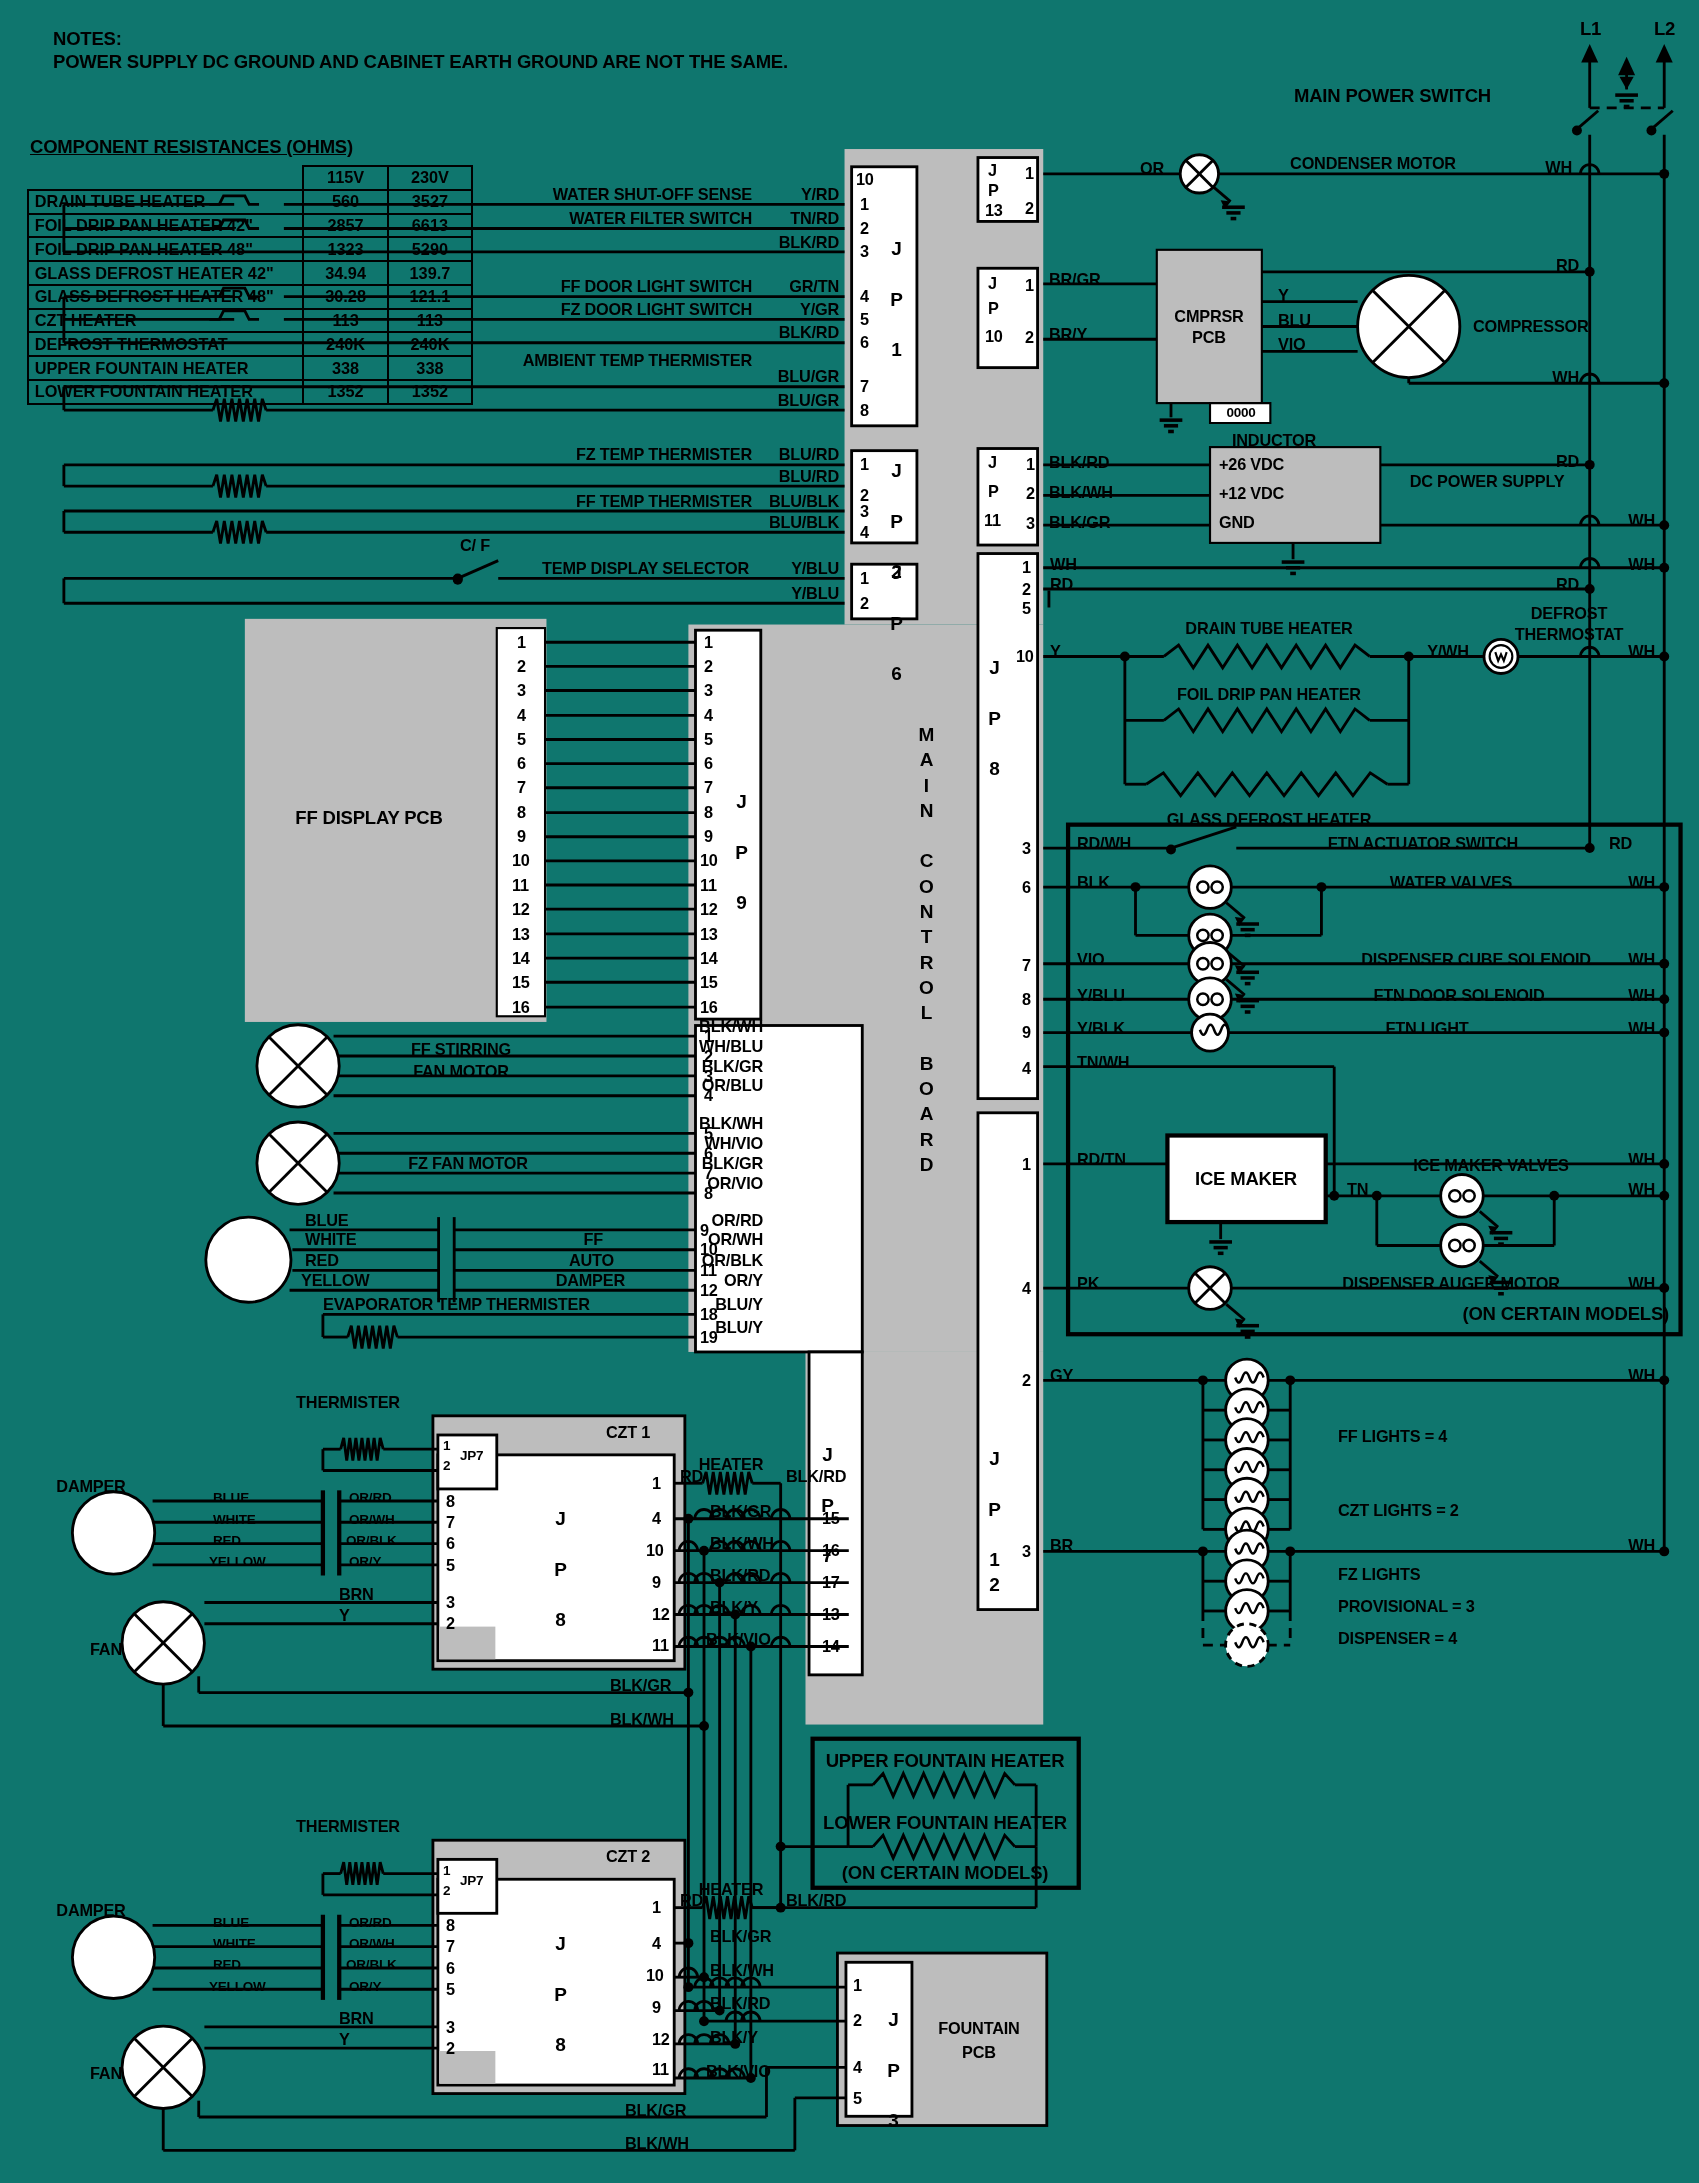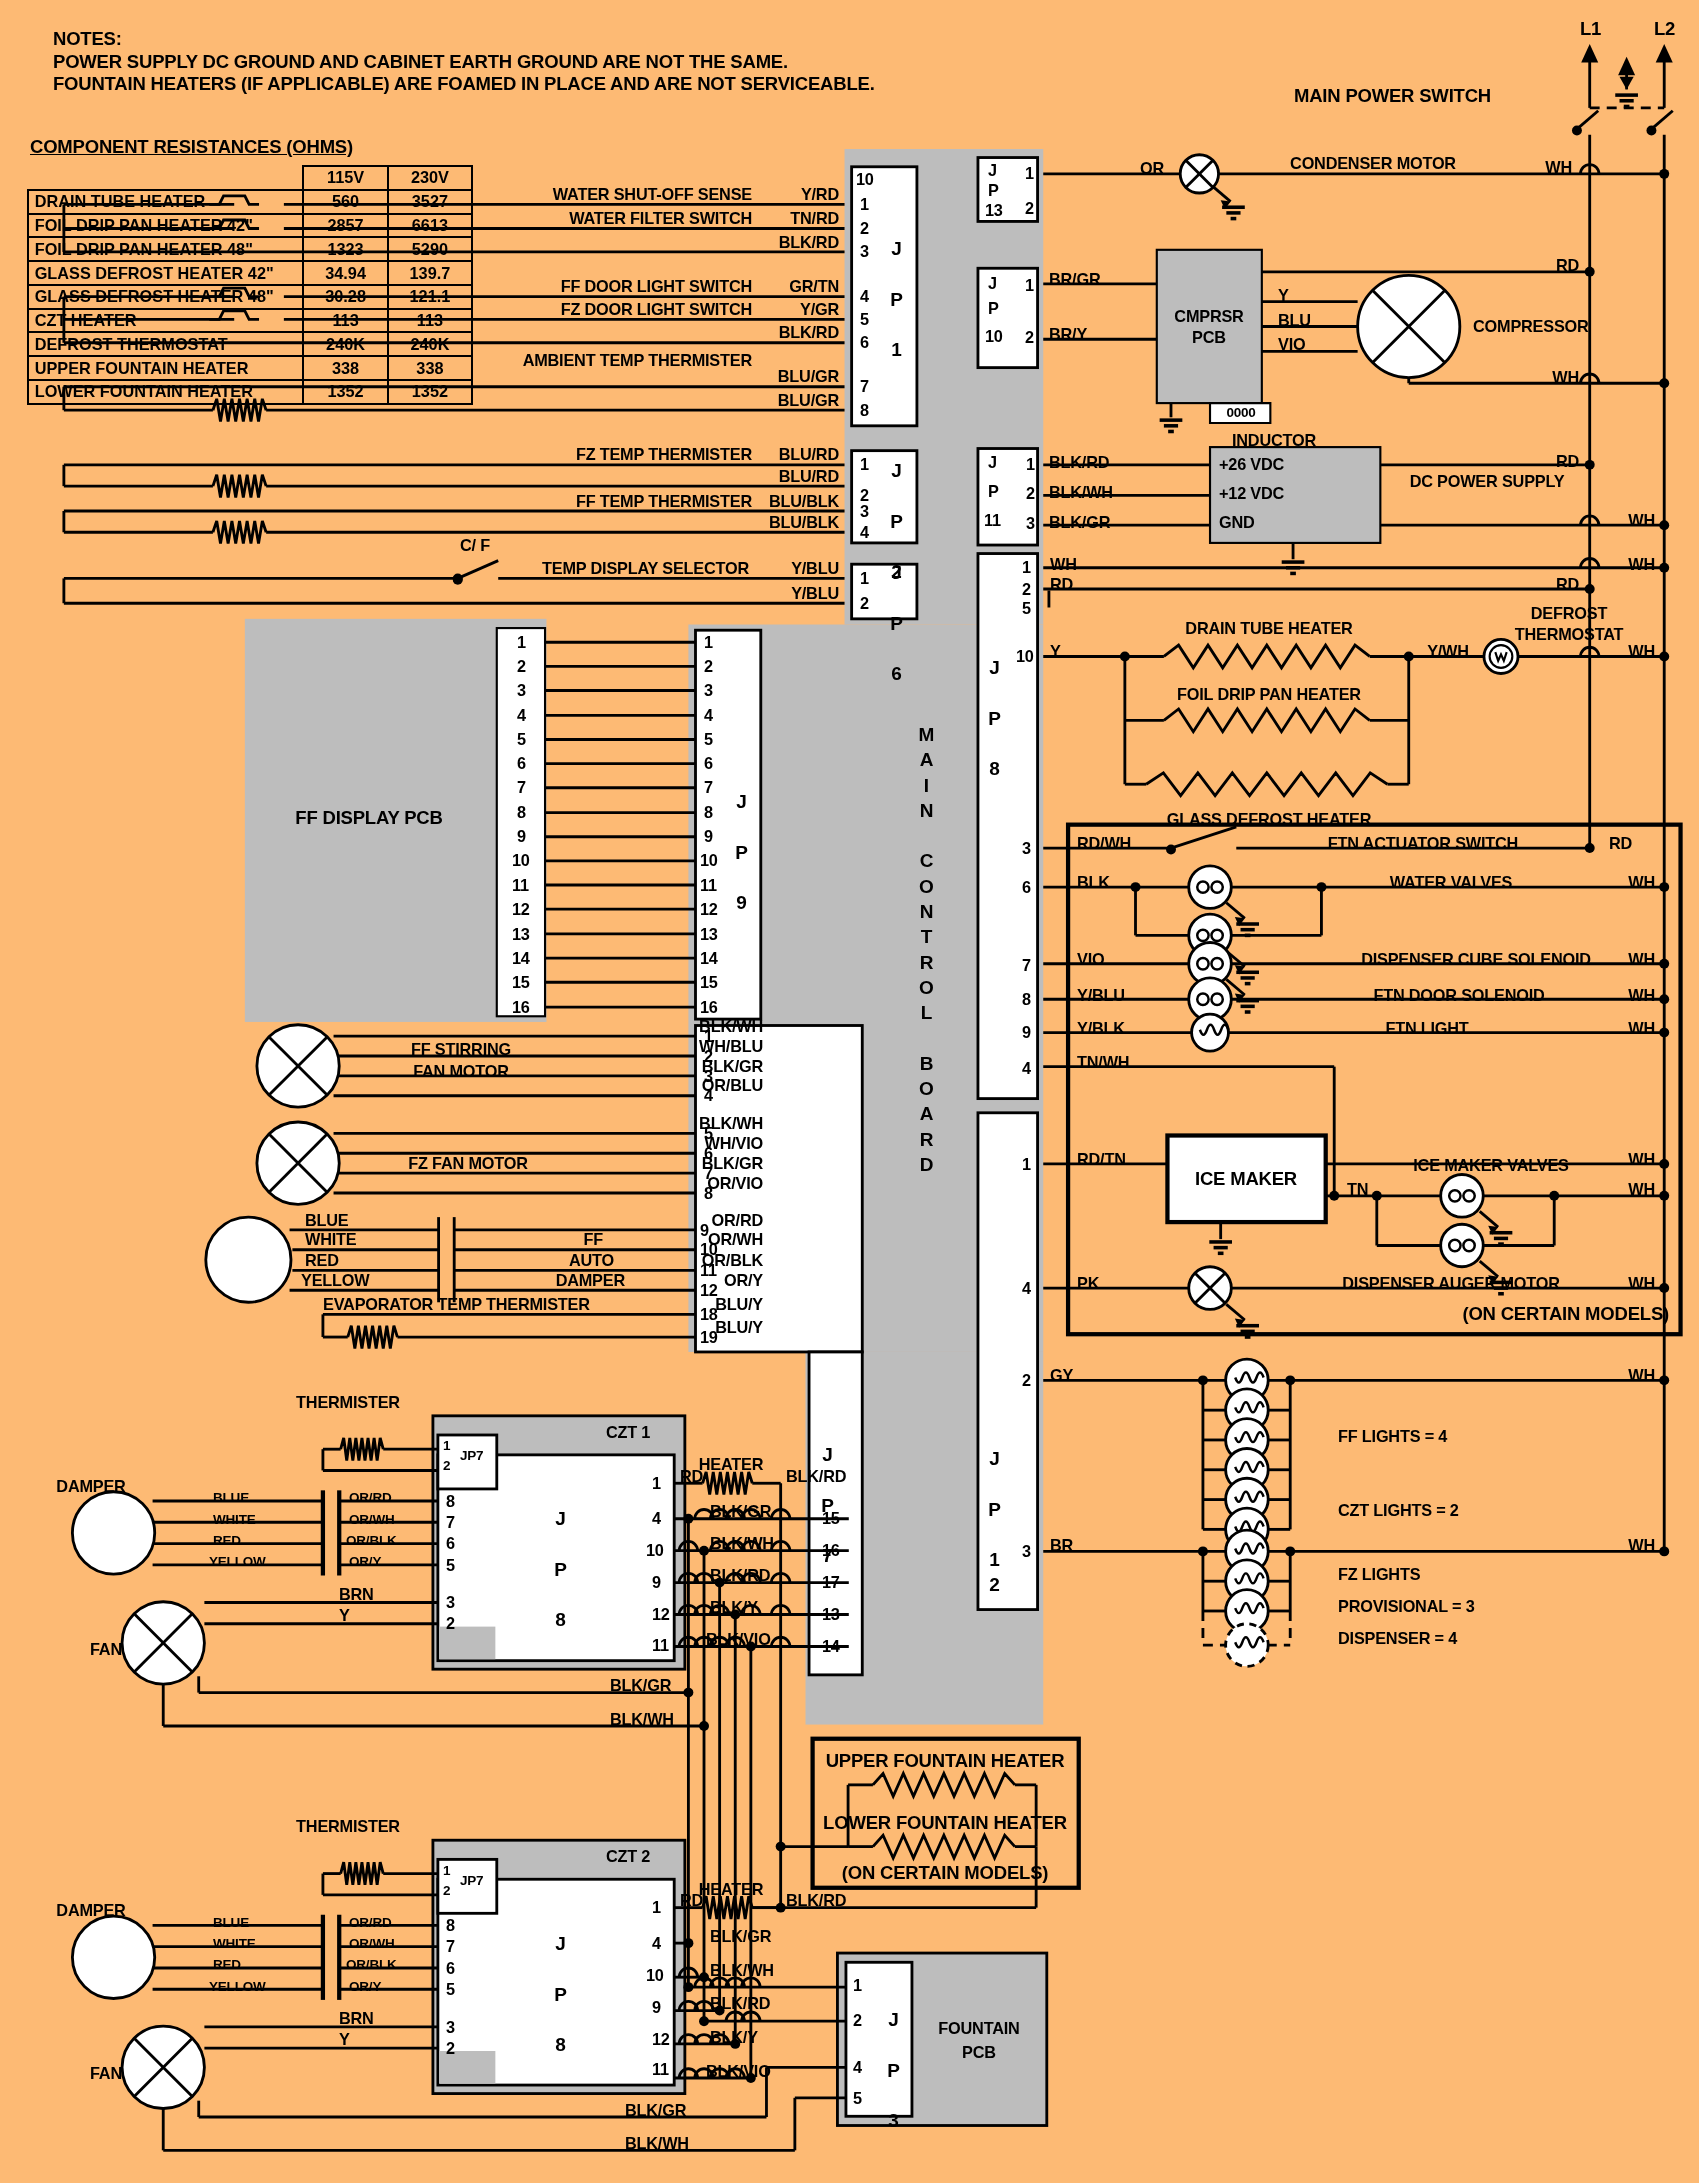--- a/index.html
+++ b/index.html
@@ -1,16 +1,16 @@
 <!DOCTYPE html>
 <html style="font-size:11.4px"><head>
 <meta charset="utf-8">
 <style>
   html,body{margin:0;padding:0;background:#fff}
-  #page{position:relative;width:1699px;height:2183px;background:#fdba74;
+  #page{position:relative;width:1699px;height:2183px;background:#0f766e;
         font-family:"Liberation Sans",sans-serif;color:#000;overflow:hidden}
   #wires{position:absolute;left:0;top:0}
   b{position:absolute;font-weight:bold;font-size:16.3px;letter-spacing:-0.2px;white-space:nowrap;line-height:1}
   b.R{transform:translateX(-100%)}
   b.C{transform:translateX(-50%)}
   b.V{writing-mode:vertical-lr;text-orientation:upright;letter-spacing:4.3px;font-size:19px}
   b.pin{font-size:16.3px}
   b.big{font-size:18.5px}
   b.sm{font-size:13.5px}
   #tblwrap{position:absolute;left:27px;top:165px}
@@ -512,21 +512,20 @@
       <line x1="992" y1="2848" x2="1192" y2="2848" stroke="#000" stroke-width="4"></line>
       <circle cx="992" cy="2848" r="7" fill="#000"></circle>
       <path d="M 1023 2848 A 13 13 0 0 1 1049 2848" fill="none" stroke="#000" stroke-width="4"></path>
       <path d="M 1045 2848 A 13 13 0 0 1 1071 2848" fill="none" stroke="#000" stroke-width="4"></path>
       <line x1="1080" y1="2913" x2="1192" y2="2913" stroke="#000" stroke-width="4"></line>
       <line x1="1120" y1="2956" x2="1192" y2="2956" stroke="#000" stroke-width="4"></line>
     </svg>
 
 <b style="left:53px;top:30px" class="big">NOTES:</b>
 <b style="left:53px;top:53px" class="big">POWER SUPPLY DC GROUND AND CABINET EARTH GROUND ARE NOT THE SAME.</b>
-<b style="left:53px;top:75px" class="big">FOUNTAIN HEATERS (IF APPLICABLE) ARE FOAMED IN PLACE AND ARE NOT SERVICEABLE.</b>
 <b style="left:30px;top:138px" class="big u">COMPONENT RESISTANCES (OHMS)</b>
 
 <div id="tblwrap">
 <table>
 <tbody>
           <tr class="hdr">
             <td class="blank" style="border:none;width:263px"></td>
 <td class="num">115V</td>
 <td class="num">230V</td>
           </tr>

